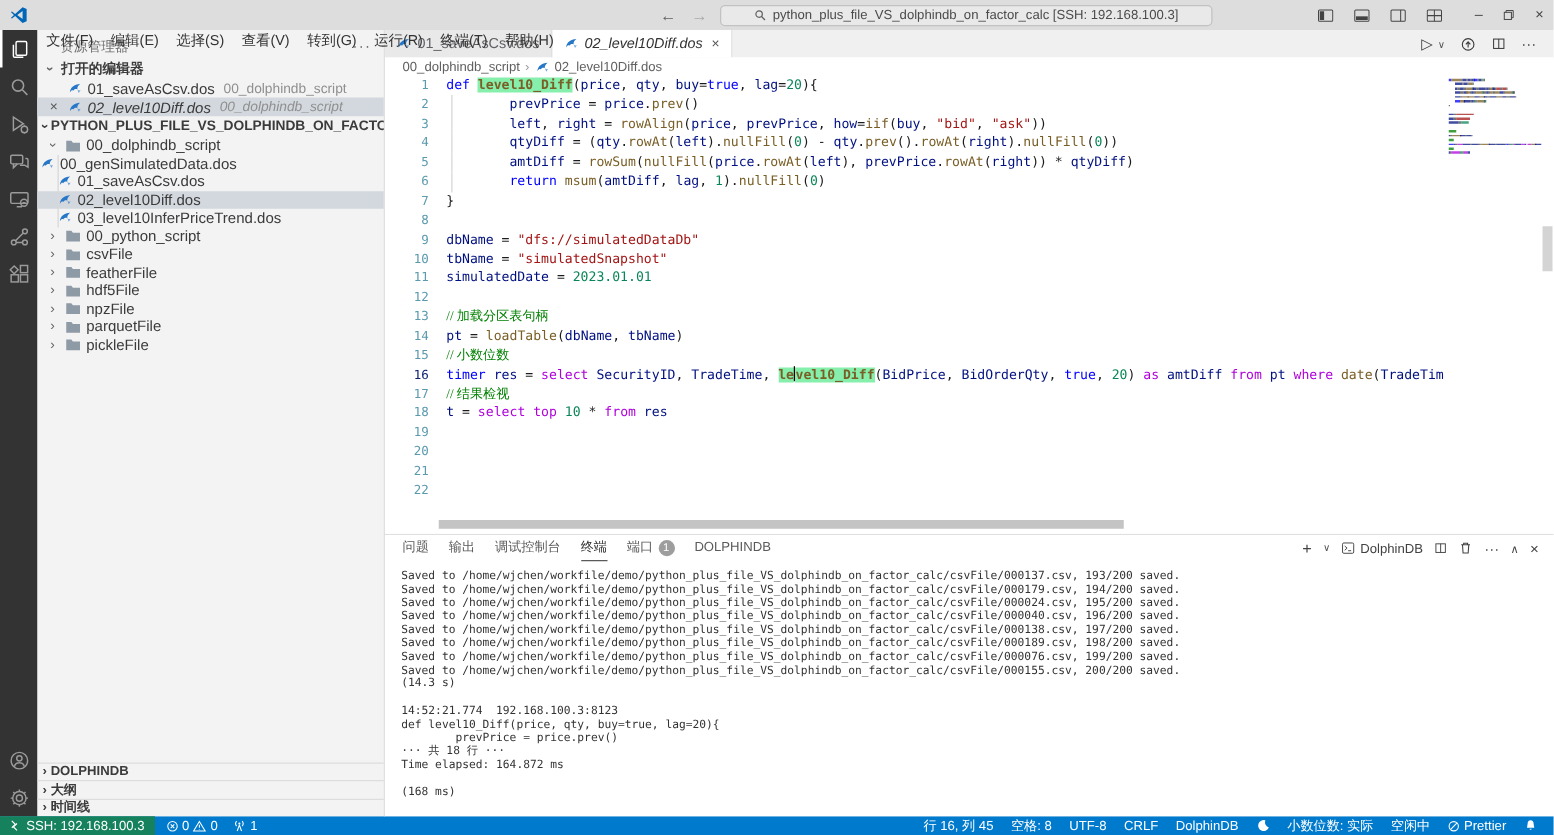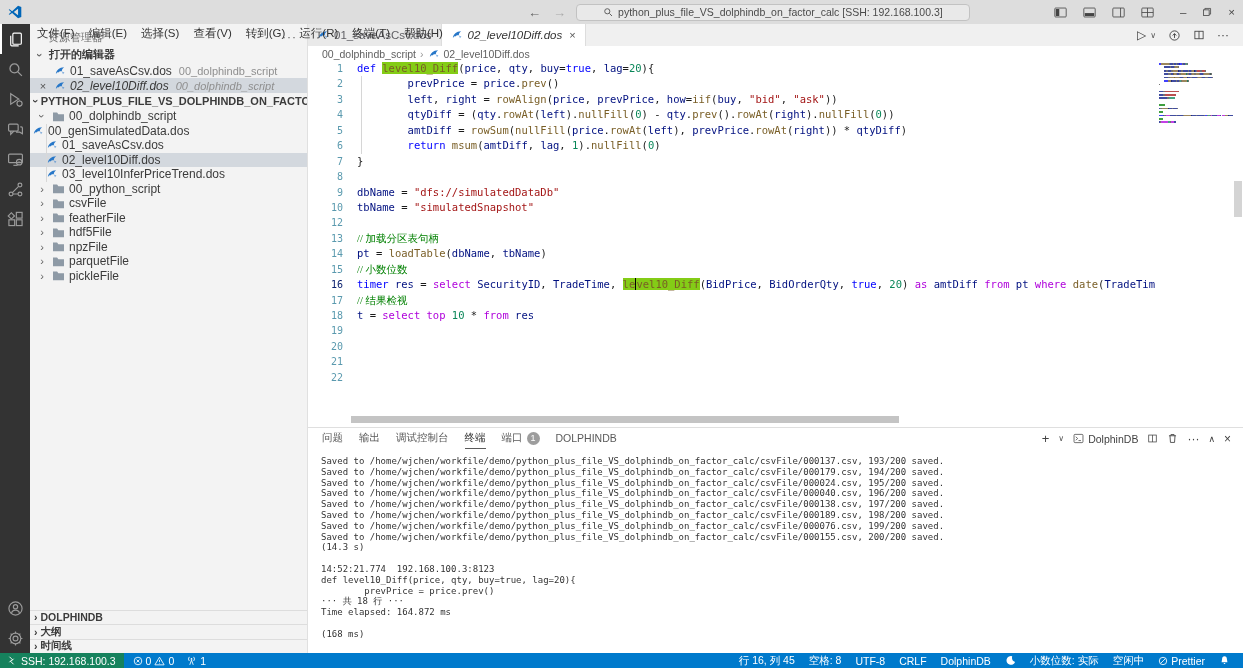--- a/index.html
+++ b/index.html
@@ -68,21 +68,21 @@
   .code-area { position:relative; flex:1; background:#fff; overflow:hidden; font-family:"DejaVu Sans Mono", monospace; font-size:10.5px; }
   .code-scroll { position:absolute; inset:0 0 0 0; }
   .code-line { display:flex; height:15.45px; line-height:15.45px; white-space:pre; }
   .ln { width:37px; text-align:right; color:#237893; opacity:.75; flex:none; font-size:10px; padding-right:2px; }
   .ln.cur { color:#0b216f; opacity:1; }
   .lc { padding-left:12px; position:relative; }
   .lc.guide::before { content:""; position:absolute; left:16px; top:0; bottom:0; border-left:1px solid #d6d6d6; }
   .tok.kw { color:#0000ff; } .tok.ct { color:#af00db; } .tok.fn { color:#795e26; }
   .tok.vr { color:#001080; } .tok.st { color:#a31515; } .tok.nm { color:#098658; }
   .tok.cm { color:#008000;font-family:Liberation Serif, serif; } .tok.pn { color:#1b1b1b; }
-  .tok.hl { background:#84cc16; }
+  .tok.hl { background:#86efac;font-weight:bold; }
   .cursor { display:inline-block; width:1.2px; height:12px; background:#000; vertical-align:-2px; }
   .minimap { position:absolute; top:2px; right:10px; width:78px; background:#fff; padding-left:4px; }
   .mm-line { display:flex; height:1.7px; margin-bottom:1.75px; }
   .mm-line span { height:1.7px; display:inline-block; }
   .hscroll { position:absolute; left:43px; bottom:4px; width:548px; height:7px; background:rgba(100,100,100,.38); }
   .vthumb { position:absolute; right:1px; top:120px; width:8px; height:36px; background:rgba(100,100,100,.28); }
 
   
   .panel { height:226px; border-top:1px solid #dfdfdf; display:flex; flex-direction:column; background:#fff; }
   .panel-tabs { height:21px; display:flex; align-items:center; padding-left:14px; gap:16px; font-size:10.5px; color:#5a5a5a; }
@@ -462,20 +462,21 @@
           <div class="code-line"><span class="ln">1</span><span class="lc"><span class="tok kw">def </span><span class="tok fn hl">level10_Diff</span><span class="tok pn">(</span><span class="tok vr">price</span><span class="tok pn">, </span><span class="tok vr">qty</span><span class="tok pn">, </span><span class="tok vr">buy</span><span class="tok pn">=</span><span class="tok kw">true</span><span class="tok pn">, </span><span class="tok vr">lag</span><span class="tok pn">=</span><span class="tok nm">20</span><span class="tok pn">){</span></span></div>
           <div class="code-line"><span class="ln">2</span><span class="lc guide"><span class="tok pn">        </span><span class="tok vr">prevPrice</span><span class="tok pn"> = </span><span class="tok vr">price</span><span class="tok pn">.</span><span class="tok fn">prev</span><span class="tok pn">()</span></span></div>
           <div class="code-line"><span class="ln">3</span><span class="lc guide"><span class="tok pn">        </span><span class="tok vr">left</span><span class="tok pn">, </span><span class="tok vr">right</span><span class="tok pn"> = </span><span class="tok fn">rowAlign</span><span class="tok pn">(</span><span class="tok vr">price</span><span class="tok pn">, </span><span class="tok vr">prevPrice</span><span class="tok pn">, </span><span class="tok vr">how</span><span class="tok pn">=</span><span class="tok fn">iif</span><span class="tok pn">(</span><span class="tok vr">buy</span><span class="tok pn">, </span><span class="tok st">"bid"</span><span class="tok pn">, </span><span class="tok st">"ask"</span><span class="tok pn">))</span></span></div>
           <div class="code-line"><span class="ln">4</span><span class="lc guide"><span class="tok pn">        </span><span class="tok vr">qtyDiff</span><span class="tok pn"> = (</span><span class="tok vr">qty</span><span class="tok pn">.</span><span class="tok fn">rowAt</span><span class="tok pn">(</span><span class="tok vr">left</span><span class="tok pn">).</span><span class="tok fn">nullFill</span><span class="tok pn">(</span><span class="tok nm">0</span><span class="tok pn">) - </span><span class="tok vr">qty</span><span class="tok pn">.</span><span class="tok fn">prev</span><span class="tok pn">().</span><span class="tok fn">rowAt</span><span class="tok pn">(</span><span class="tok vr">right</span><span class="tok pn">).</span><span class="tok fn">nullFill</span><span class="tok pn">(</span><span class="tok nm">0</span><span class="tok pn">))</span></span></div>
           <div class="code-line"><span class="ln">5</span><span class="lc guide"><span class="tok pn">        </span><span class="tok vr">amtDiff</span><span class="tok pn"> = </span><span class="tok fn">rowSum</span><span class="tok pn">(</span><span class="tok fn">nullFill</span><span class="tok pn">(</span><span class="tok vr">price</span><span class="tok pn">.</span><span class="tok fn">rowAt</span><span class="tok pn">(</span><span class="tok vr">left</span><span class="tok pn">), </span><span class="tok vr">prevPrice</span><span class="tok pn">.</span><span class="tok fn">rowAt</span><span class="tok pn">(</span><span class="tok vr">right</span><span class="tok pn">)) * </span><span class="tok vr">qtyDiff</span><span class="tok pn">)</span></span></div>
           <div class="code-line"><span class="ln">6</span><span class="lc guide"><span class="tok pn">        </span><span class="tok kw">return </span><span class="tok fn">msum</span><span class="tok pn">(</span><span class="tok vr">amtDiff</span><span class="tok pn">, </span><span class="tok vr">lag</span><span class="tok pn">, </span><span class="tok nm">1</span><span class="tok pn">).</span><span class="tok fn">nullFill</span><span class="tok pn">(</span><span class="tok nm">0</span><span class="tok pn">)</span></span></div>
           <div class="code-line"><span class="ln">7</span><span class="lc"><span class="tok pn">}</span></span></div>
           <div class="code-line"><span class="ln">8</span><span class="lc"></span></div>
           <div class="code-line"><span class="ln">9</span><span class="lc"><span class="tok vr">dbName</span><span class="tok pn"> = </span><span class="tok st">"dfs://simulatedDataDb"</span></span></div>
           <div class="code-line"><span class="ln">10</span><span class="lc"><span class="tok vr">tbName</span><span class="tok pn"> = </span><span class="tok st">"simulatedSnapshot"</span></span></div>
+          <div class="code-line"><span class="ln">11</span><span class="lc"><span class="tok vr">simulatedDate</span><span class="tok pn"> = </span><span class="tok nm">2023.01.01</span></span></div>
           <div class="code-line"><span class="ln">12</span><span class="lc"></span></div>
           <div class="code-line"><span class="ln">13</span><span class="lc"><span class="tok cm">// 加载分区表句柄</span></span></div>
           <div class="code-line"><span class="ln">14</span><span class="lc"><span class="tok vr">pt</span><span class="tok pn"> = </span><span class="tok fn">loadTable</span><span class="tok pn">(</span><span class="tok vr">dbName</span><span class="tok pn">, </span><span class="tok vr">tbName</span><span class="tok pn">)</span></span></div>
           <div class="code-line"><span class="ln">15</span><span class="lc"><span class="tok cm">// 小数位数</span></span></div>
           <div class="code-line"><span class="ln cur">16</span><span class="lc"><span class="tok kw">timer </span><span class="tok vr">res</span><span class="tok pn"> = </span><span class="tok ct">select </span><span class="tok vr">SecurityID</span><span class="tok pn">, </span><span class="tok vr">TradeTime</span><span class="tok pn">, </span><span class="tok fn hl">le</span><span class="cursor"></span><span class="tok fn hl">vel10_Diff</span><span class="tok pn">(</span><span class="tok vr">BidPrice</span><span class="tok pn">, </span><span class="tok vr">BidOrderQty</span><span class="tok pn">, </span><span class="tok kw">true</span><span class="tok pn">, </span><span class="tok nm">20</span><span class="tok pn">) </span><span class="tok ct">as </span><span class="tok vr">amtDiff</span><span class="tok pn"> </span><span class="tok ct">from </span><span class="tok vr">pt</span><span class="tok pn"> </span><span class="tok ct">where </span><span class="tok fn">date</span><span class="tok pn">(</span><span class="tok vr">TradeTim</span></span></div>
           <div class="code-line"><span class="ln">17</span><span class="lc"><span class="tok cm">// 结果检视</span></span></div>
           <div class="code-line"><span class="ln">18</span><span class="lc"><span class="tok vr">t</span><span class="tok pn"> = </span><span class="tok ct">select top </span><span class="tok nm">10</span><span class="tok pn"> * </span><span class="tok ct">from </span><span class="tok vr">res</span></span></div>
           <div class="code-line"><span class="ln">19</span><span class="lc"></span></div>
           <div class="code-line"><span class="ln">20</span><span class="lc"></span></div>
           <div class="code-line"><span class="ln">21</span><span class="lc"></span></div>

